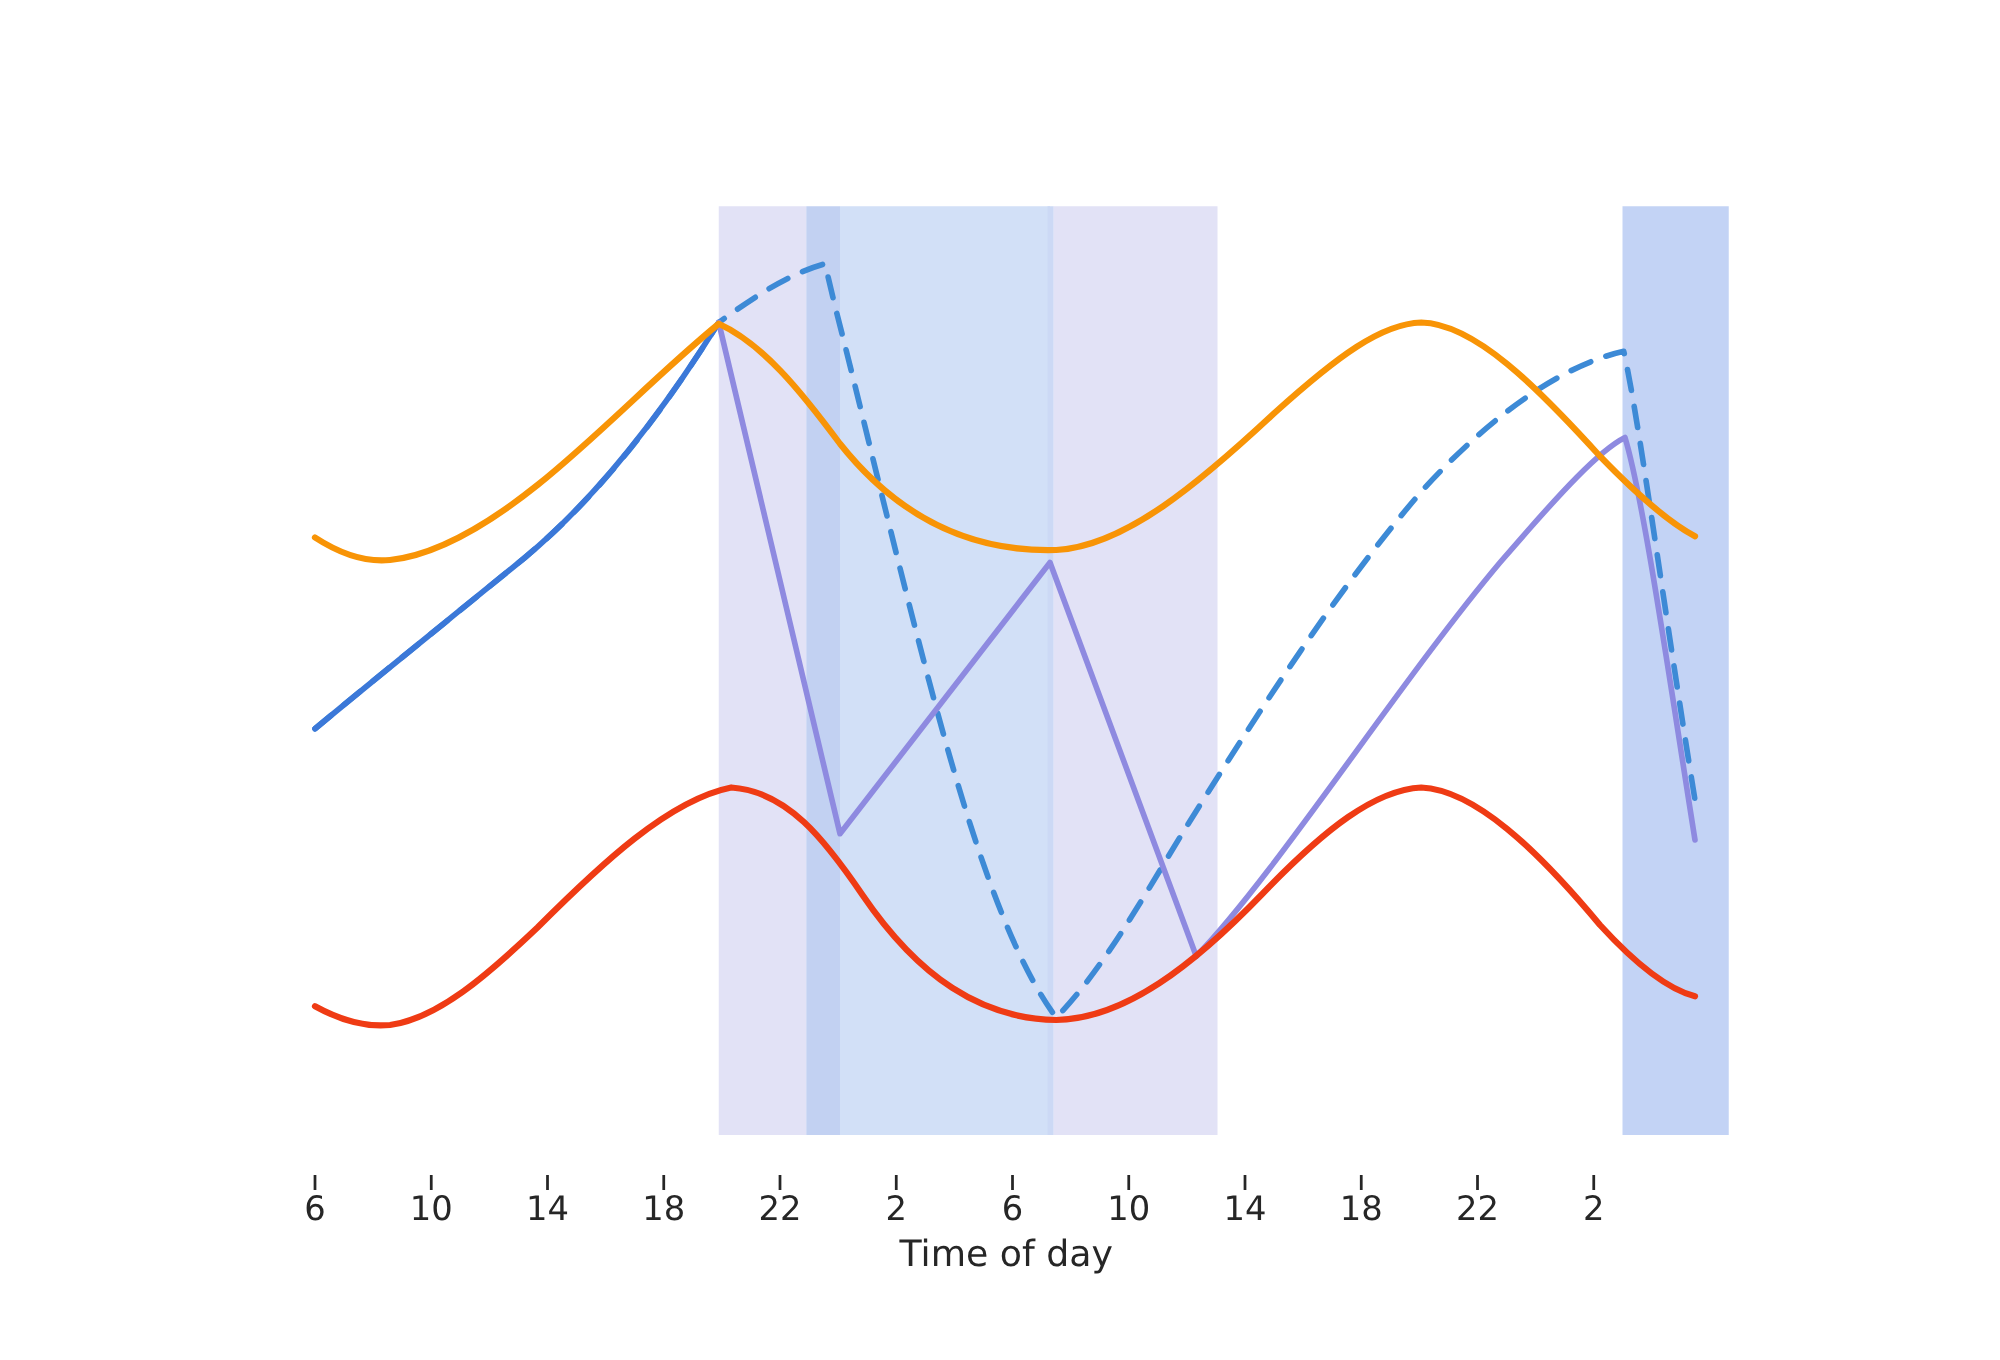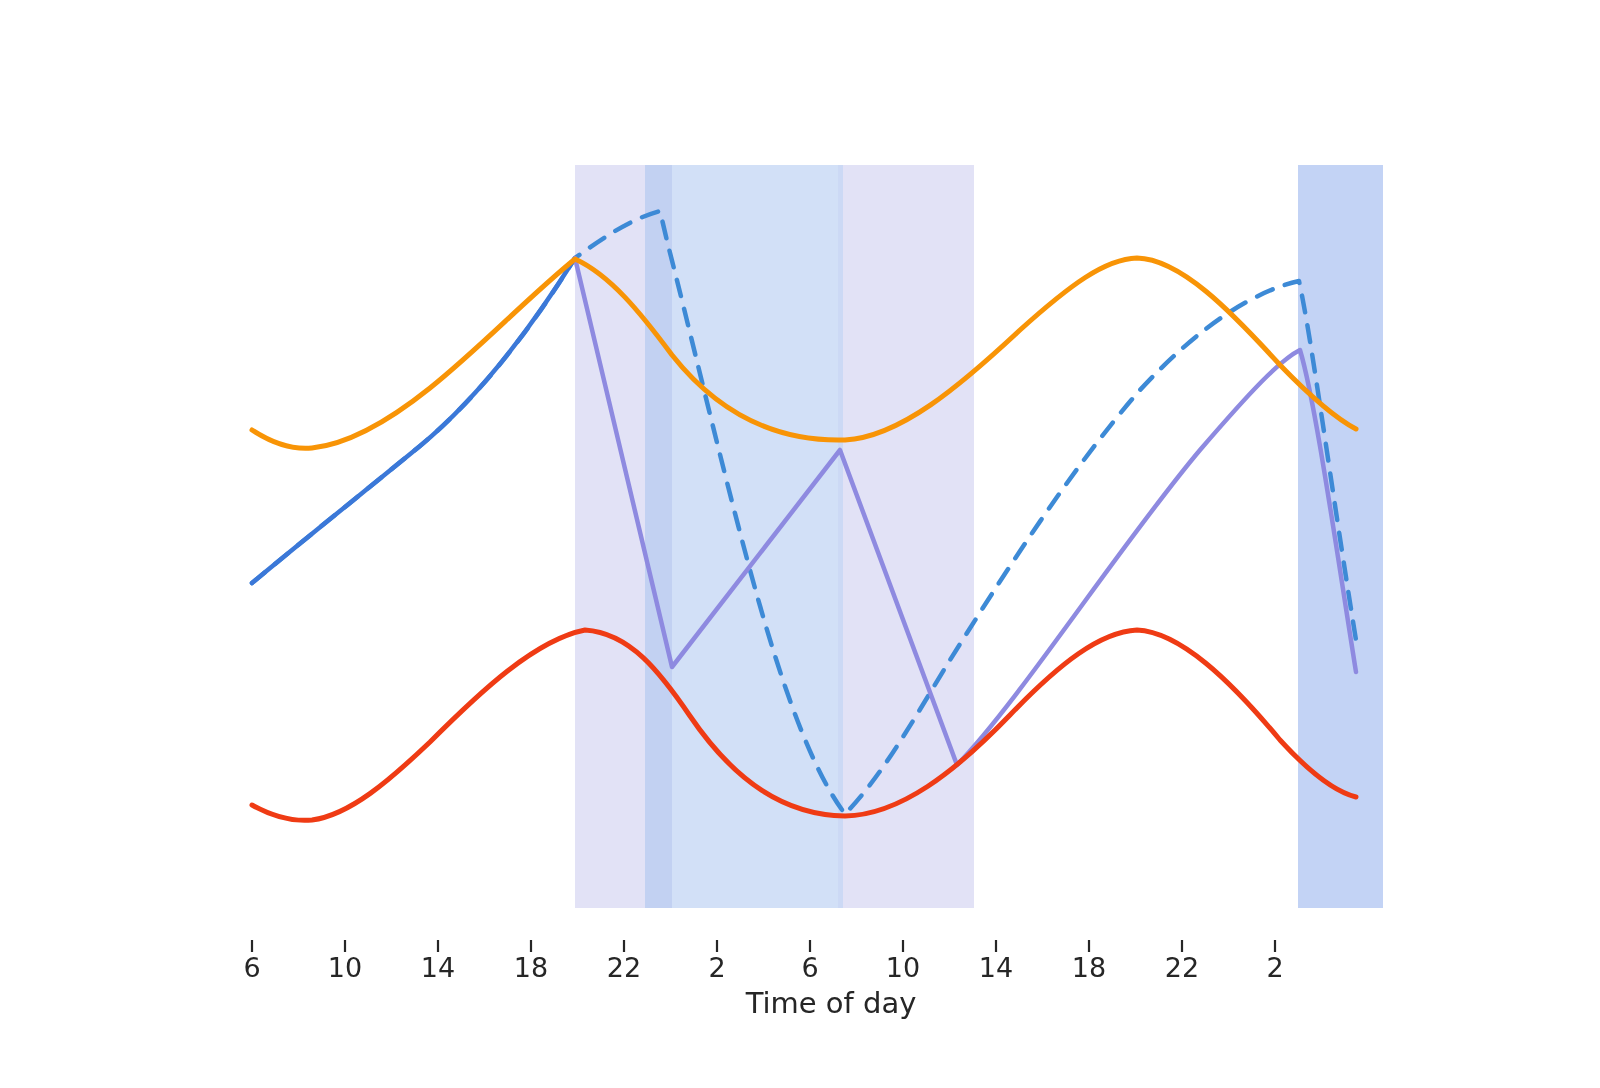--- a/index.html
+++ b/index.html
@@ -2,21 +2,21 @@
 <html><head>
 <meta charset="utf-8">
 <style>
   html,body{margin:0;padding:0;background:#ffffff;}
   body{width:1600px;height:1088px;overflow:hidden;
        font-family:"DejaVu Sans","Liberation Sans",sans-serif;}
   #figure{position:relative;width:1600px;height:1088px;background:#ffffff;}
   #plot-svg{position:absolute;left:0;top:0;width:1600px;height:1088px;display:block;}
   .tick-label{position:absolute;font-size:27px;color:#262626;
       text-align:center;transform:translateX(-50%);white-space:nowrap;}
-  #xaxis-title{position:absolute;left:831px;top:986px;transform:translateX(-50%);
+  #xaxis-title{position:absolute;left:805px;top:986px;transform:translateX(-50%);
       font-size:29px;color:#262626;white-space:nowrap;}
 </style>
 </head>
 <body>
 
 <div id="figure">
 
   <svg id="plot-svg" viewBox="0 0 1600 1088">
 
     <g>

